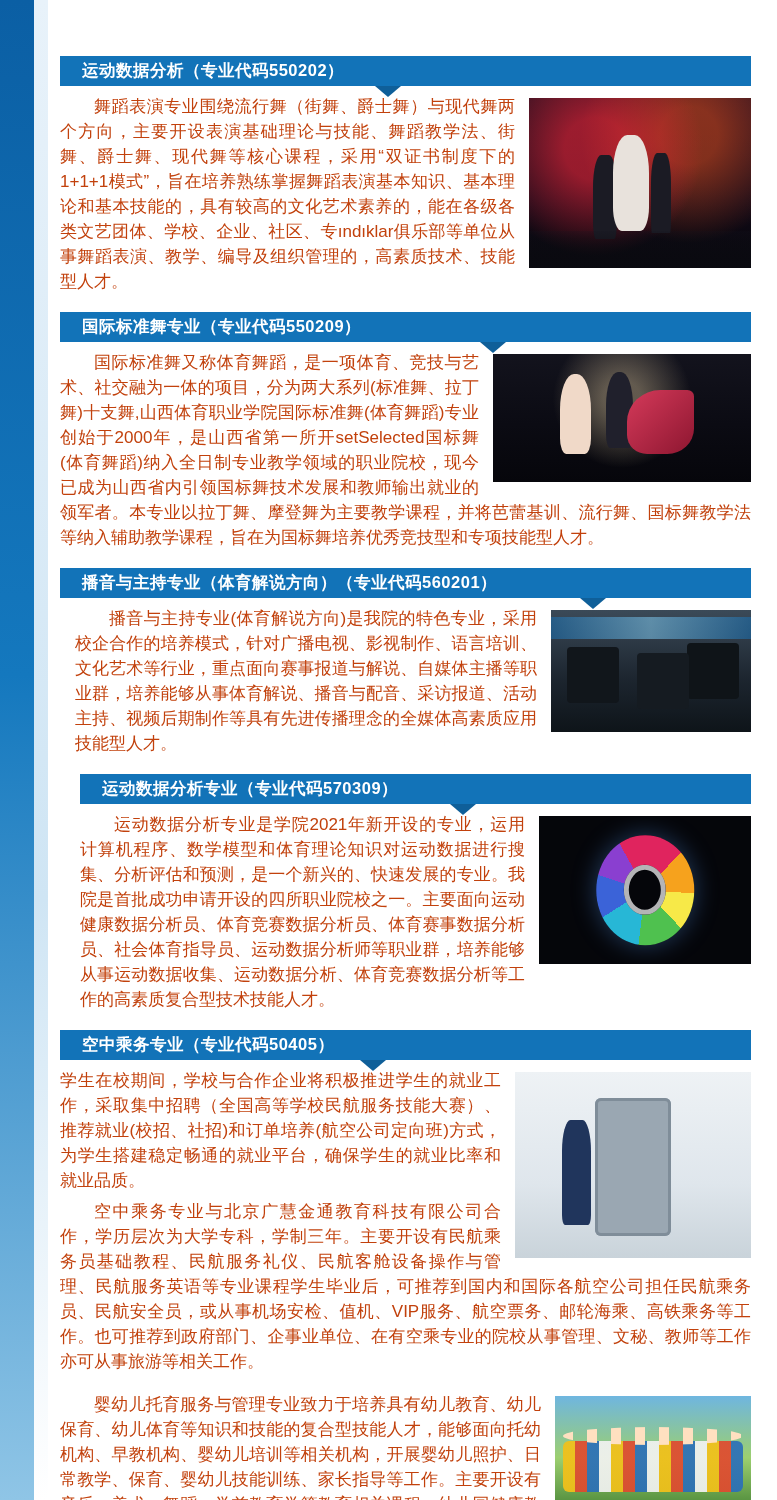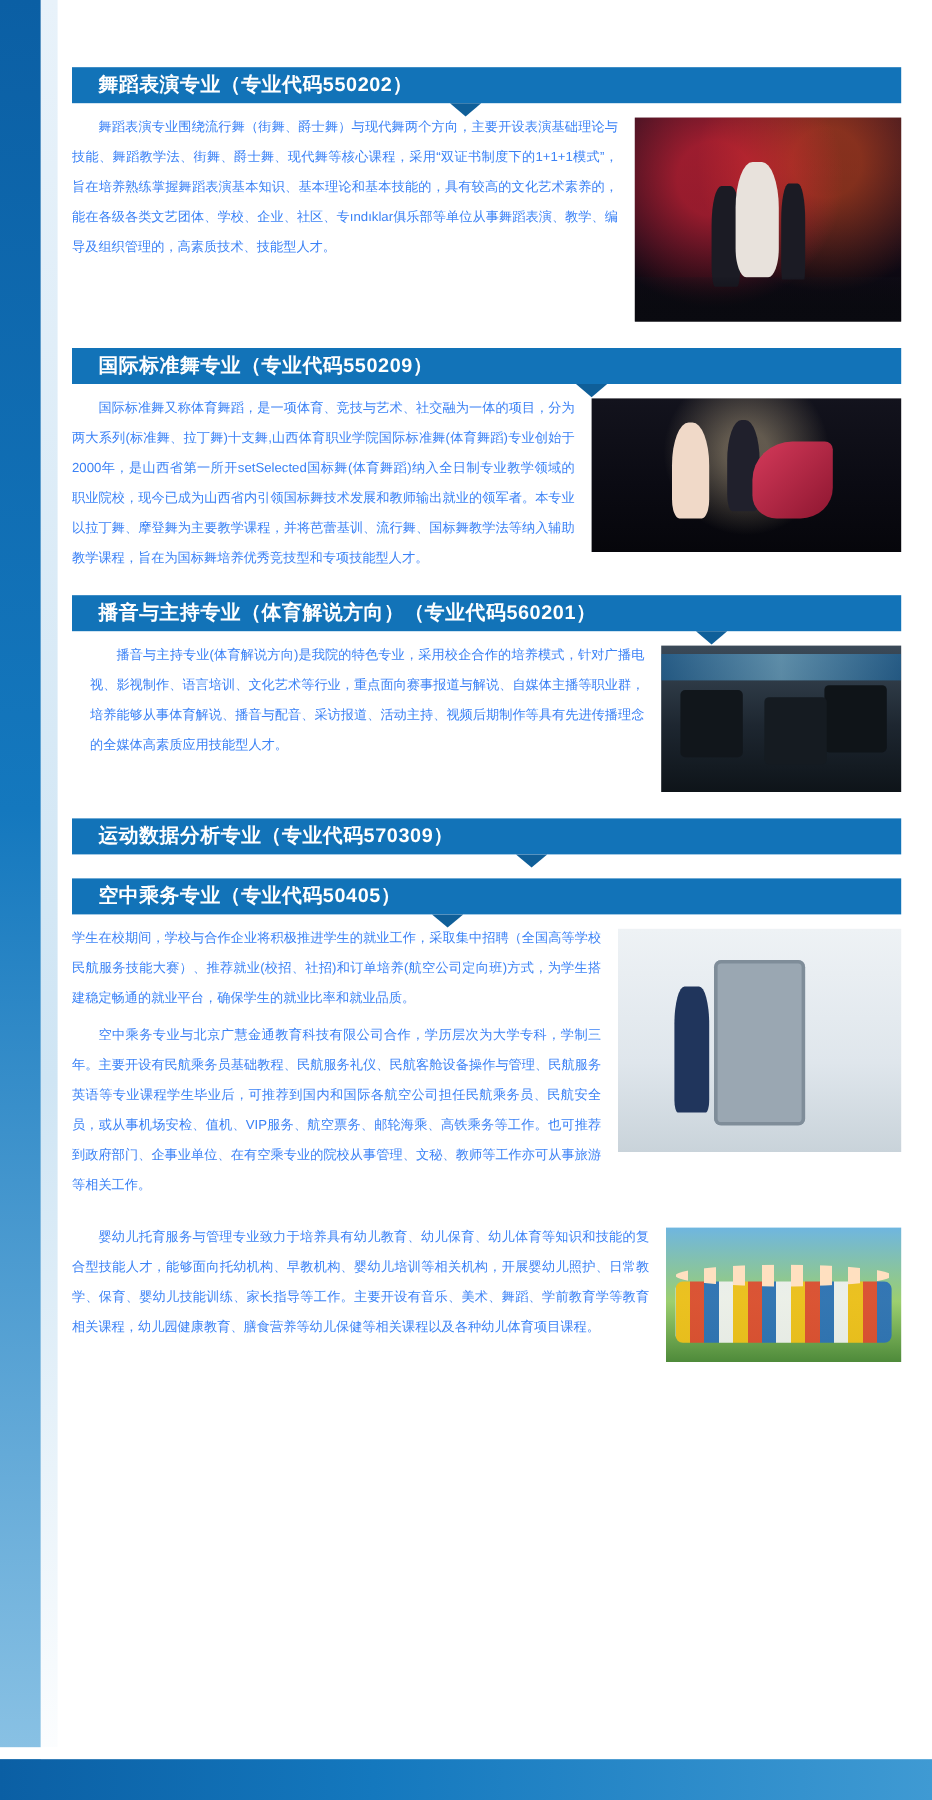--- a/index.html
+++ b/index.html
@@ -72,23 +72,23 @@
     position:absolute;
     top:30px;
     width:0;height:0;
     border-left:13px solid transparent;
     border-right:13px solid transparent;
     border-top:11px solid #0f5f99;
   }
 
   
   .body-txt{
-    font-size:11px;
+    font-size:17px;
     line-height:25px;
-    color:#3b82f6;
+    color:#c2410c;
     text-align:justify;
     text-justify:inter-ideograph;
   }
   .indent{ text-indent:2em; }
   .flowbox::after{content:"";display:block;clear:both;}
   .photo{
     float:right;
     margin:4px 0 4px 14px;
     border:0;
     background:#0c0c14;
@@ -191,21 +191,21 @@
 <div class="page">
 
   <div class="left-band"></div>
   <div class="left-band-inner"></div>
 
   <div class="content">
 
     <div class="section">
       <div class="ribbon-wrap">
         <div class="ribbon w1">
-          <span class="ribbon-title">舞蹈表演专业（专业代码550202）</span>
+          <span class="ribbon-title">运动数据分析（专业代码550202）</span>
         </div>
         <div class="ribbon-tail" style="left:315px;"></div>
       </div>
       <div class="flowbox">
         <div class="photo ph-dance" style="width:222px;height:170px;"></div>
         <p class="body-txt indent" style="margin:6px 0 0 0;">舞蹈表演专业围绕流行舞（街舞、爵士舞）与现代舞两个方向，主要开设表演基础理论与技能、舞蹈教学法、街舞、爵士舞、现代舞等核心课程，采用“双证书制度下的1+1+1模式”，旨在培养熟练掌握舞蹈表演基本知识、基本理论和基本技能的，具有较高的文化艺术素养的，能在各级各类文艺团体、学校、企业、社区、专ındıklar俱乐部等单位从事舞蹈表演、教学、编导及组织管理的，高素质技术、技能型人才。</p>
       </div>
     </div>
 
     <div class="section" style="">
@@ -227,26 +227,30 @@
           <span class="ribbon-title">播音与主持专业（体育解说方向）（专业代码560201）</span>
         </div>
         <div class="ribbon-tail" style="left:520px;"></div>
       </div>
       <div class="flowbox">
         <div class="photo ph-studio" style="width:200px;height:122px;"></div>
         <p class="body-txt indent" style="margin:6px 0 0 15px;">播音与主持专业(体育解说方向)是我院的特色专业，采用校企合作的培养模式，针对广播电视、影视制作、语言培训、文化艺术等行业，重点面向赛事报道与解说、自媒体主播等职业群，培养能够从事体育解说、播音与配音、采访报道、活动主持、视频后期制作等具有先进传播理念的全媒体高素质应用技能型人才。</p>
       </div>
     </div>
 
-    <div class="section" style="margin-top:16px;">
+    <div class="section" style="margin-top:16px;margin-left:20px;">
       <div class="ribbon-wrap">
         <div class="ribbon w1">
           <span class="ribbon-title">运动数据分析专业（专业代码570309）</span>
         </div>
         <div class="ribbon-tail" style="left:370px;"></div>
+      </div>
+      <div class="flowbox">
+        <div class="photo ph-data" style="width:212px;height:148px;"></div>
+        <p class="body-txt indent" style="margin:6px 0 0 0;">运动数据分析专业是学院2021年新开设的专业，运用计算机程序、数学模型和体育理论知识对运动数据进行搜集、分析评估和预测，是一个新兴的、快速发展的专业。我院是首批成功申请开设的四所职业院校之一。主要面向运动健康数据分析员、体育竞赛数据分析员、体育赛事数据分析员、社会体育指导员、运动数据分析师等职业群，培养能够从事运动数据收集、运动数据分析、体育竞赛数据分析等工作的高素质复合型技术技能人才。</p>
       </div>
     </div>
 
     <div class="section" style="margin-top:1px;">
       <div class="ribbon-wrap">
         <div class="ribbon w1">
           <span class="ribbon-title">空中乘务专业（专业代码50405）</span>
         </div>
         <div class="ribbon-tail" style="left:300px;"></div>
       </div>

